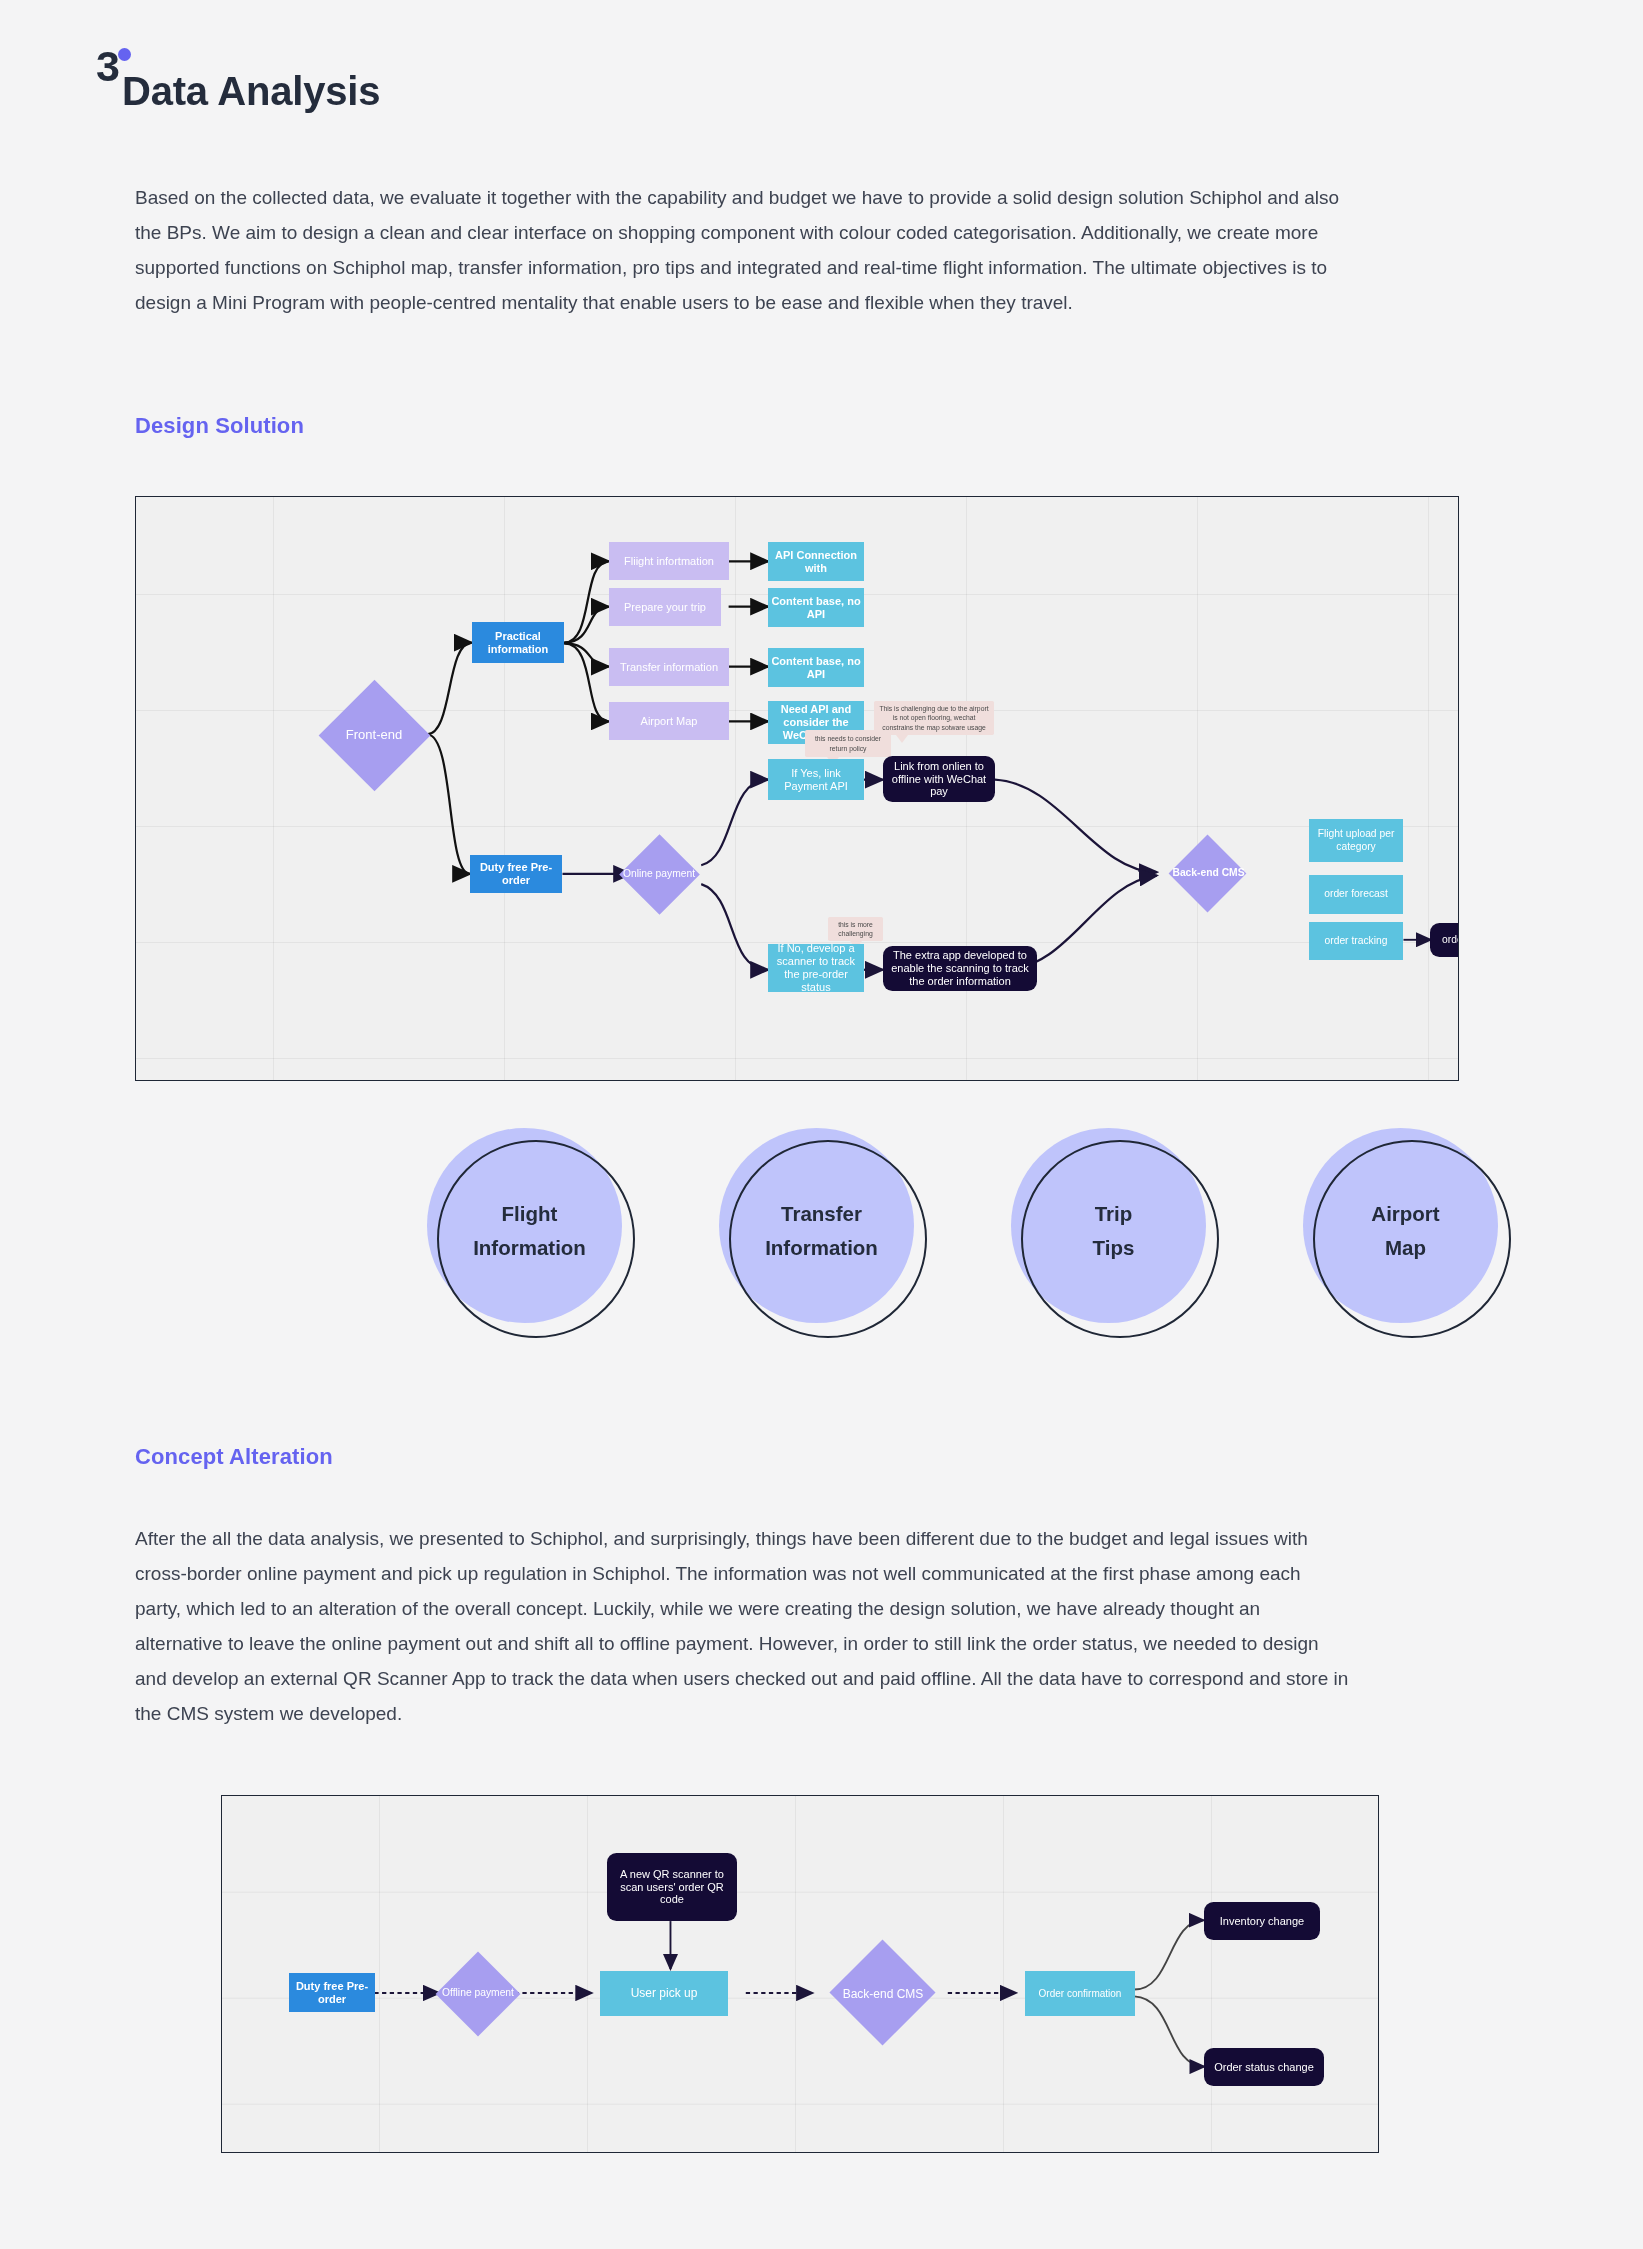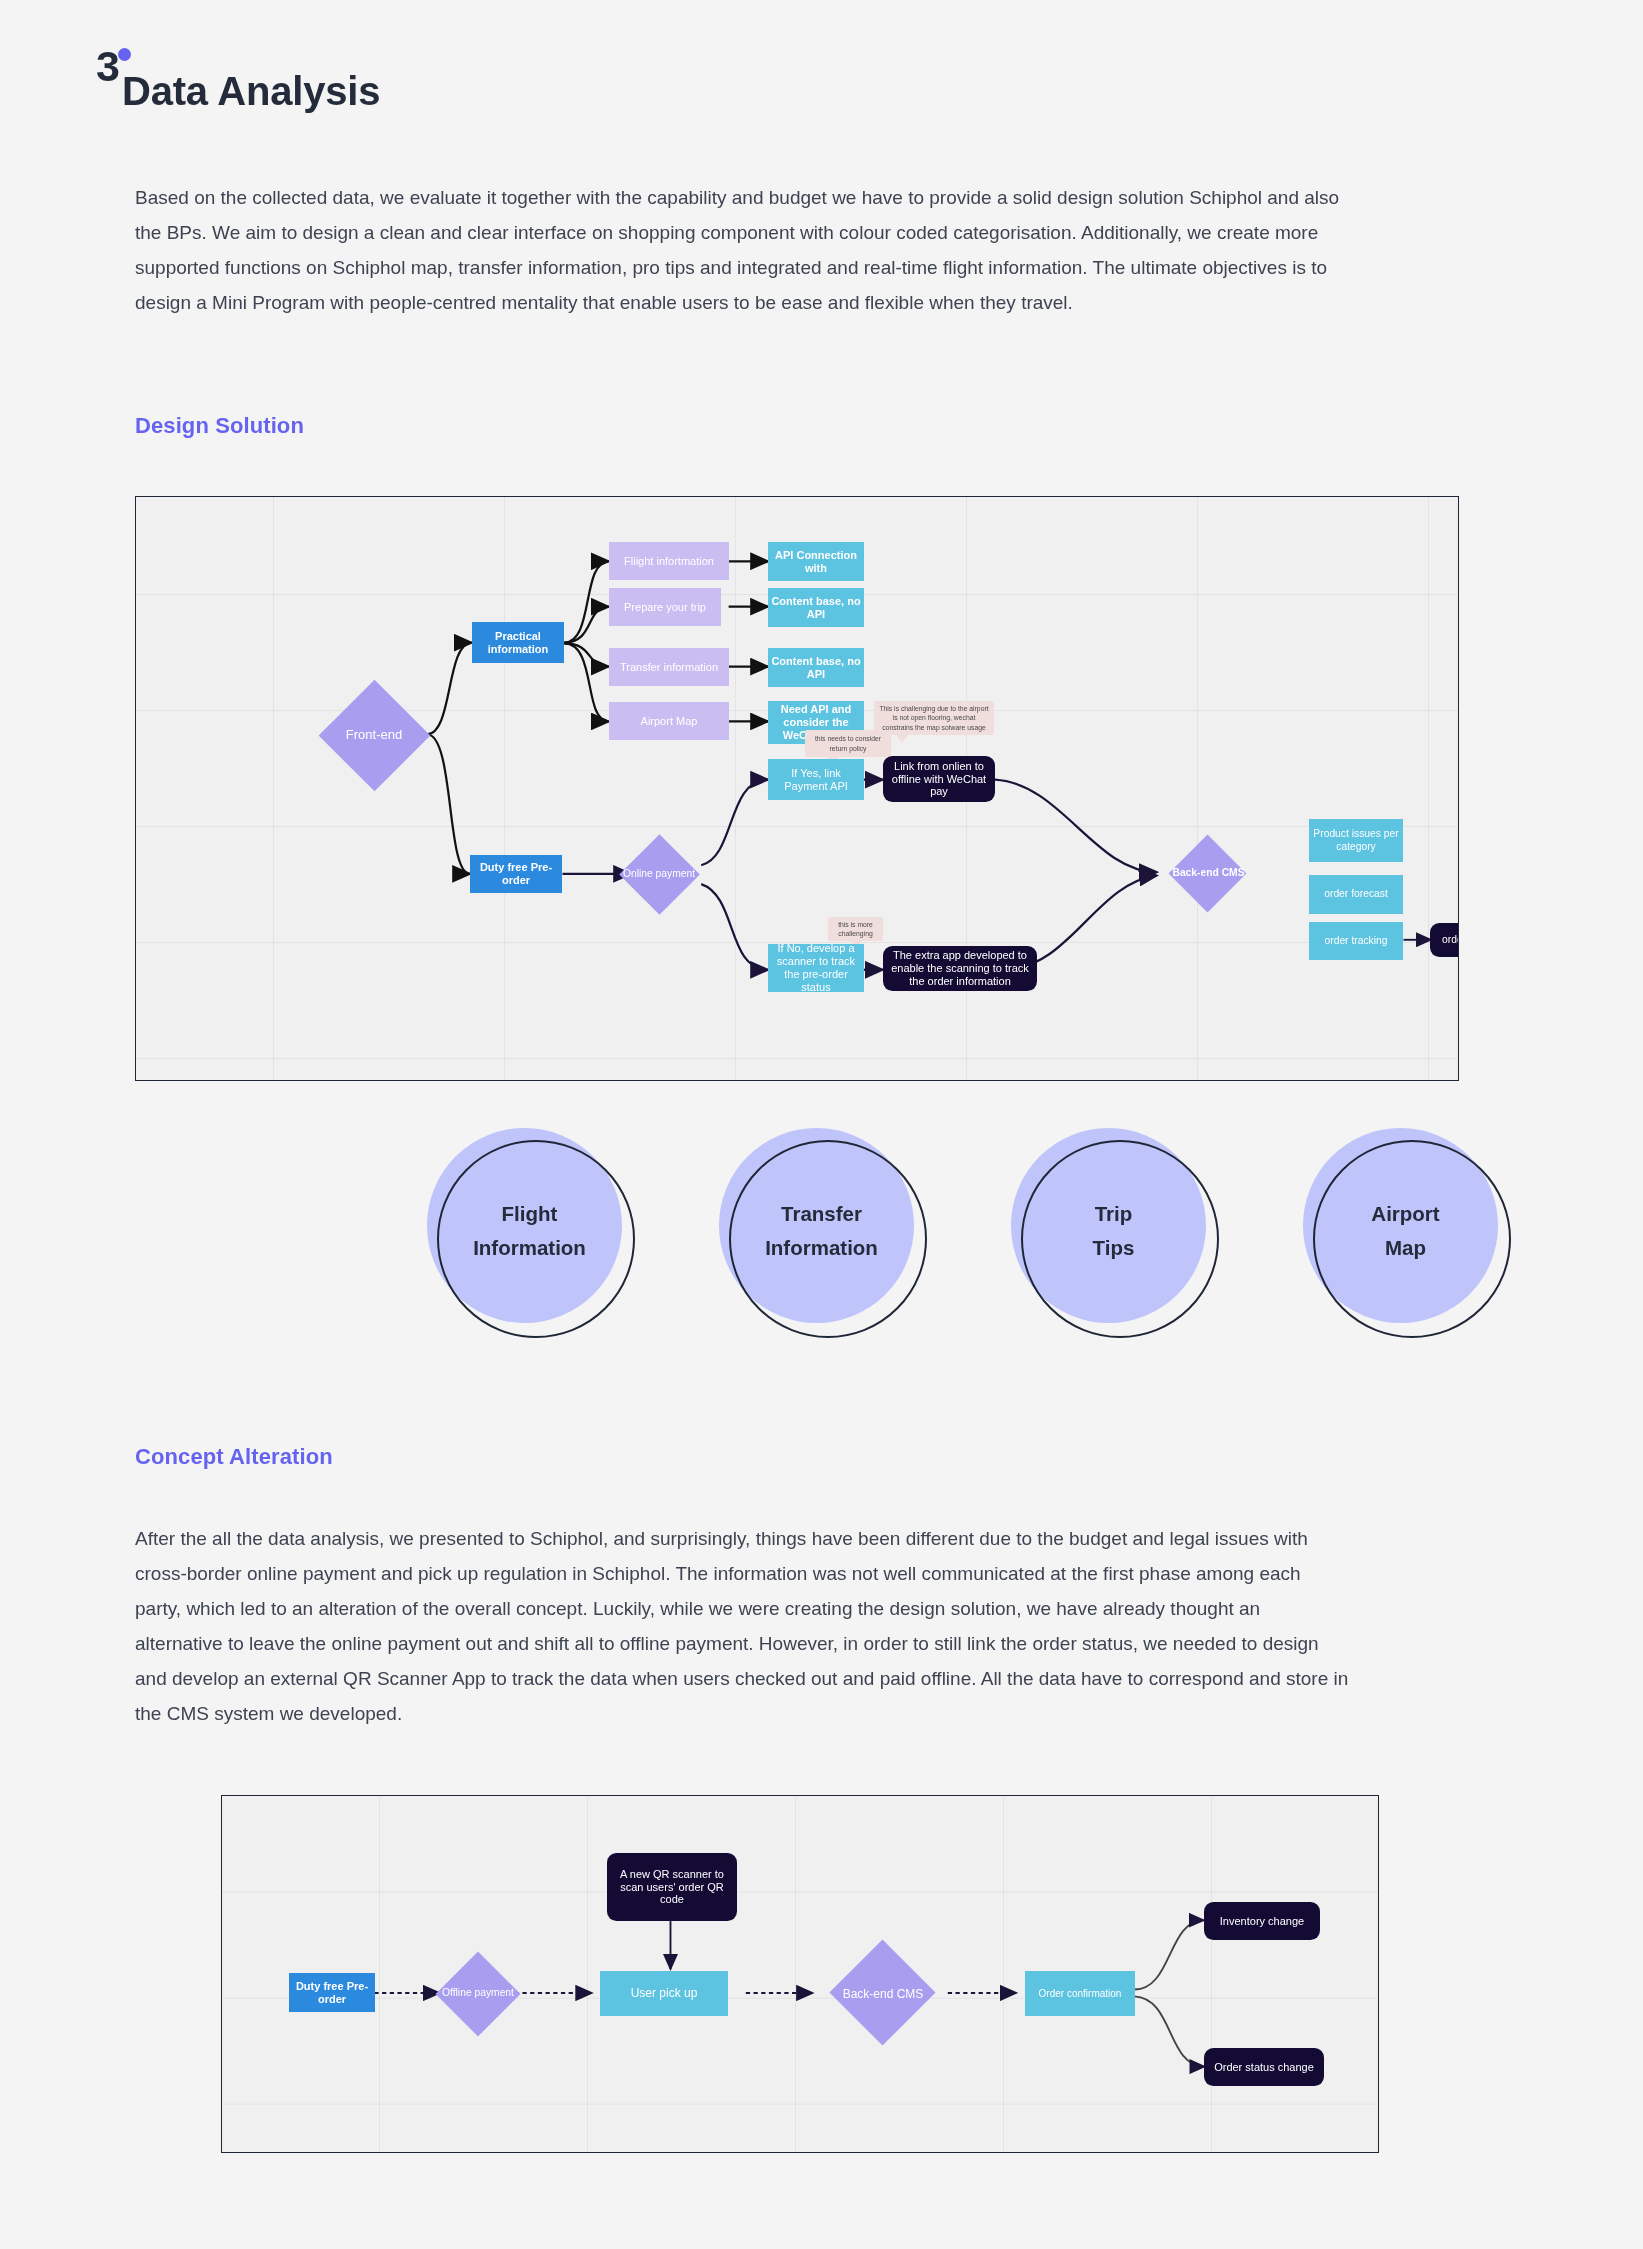--- a/index.html
+++ b/index.html
@@ -287,21 +287,21 @@
 
     <div class="callout" style="left:692px; top:420px; width:55px; height:24px; font-size:6.8px;">this is more challenging</div>
 
     <div class="node blue-light" style="left:632px; top:447px; width:96px; height:48px; font-size:11px;text-align:center;">If No, develop a scanner to track the pre-order status</div>
 
     <div class="node navy" style="left:747px; top:449px; width:154px; height:45px; font-size:11px;">The extra app developed to enable the scanning to track the order information</div>
 
     <div class="diamond" style="left:1044px; top:349px; width:55px; height:55px;"></div>
     <div class="diamond-label" style="left:1021px; top:366px; width:103px; height:20.5px; font-size:10.3px; font-weight:700;">Back-end CMS</div>
 
-    <div class="node blue-light" style="left:1173px; top:322px; width:94px; height:43px; font-size:10.3px;">Product issues per category</div>
+    <div class="node blue-light" style="left:1173px; top:322px; width:94px; height:43px; font-size:10.3px;">Flight upload per category</div>
     <div class="node blue-light" style="left:1173px; top:378px; width:94px; height:39px; font-size:10.3px;">order forecast</div>
     <div class="node blue-light" style="left:1173px; top:425px; width:94px; height:38px; font-size:10.3px;">order tracking</div>
 
     <div class="node navy" style="left:1294px; top:426px; width:91px; height:34px; font-size:10.3px;">order progress</div>
   </div>
 
   <div class="circles-row">
     <div class="circle-item" style="left:292px;">
       <div class="circle-fill"></div>
       <div class="circle-ring"></div>

